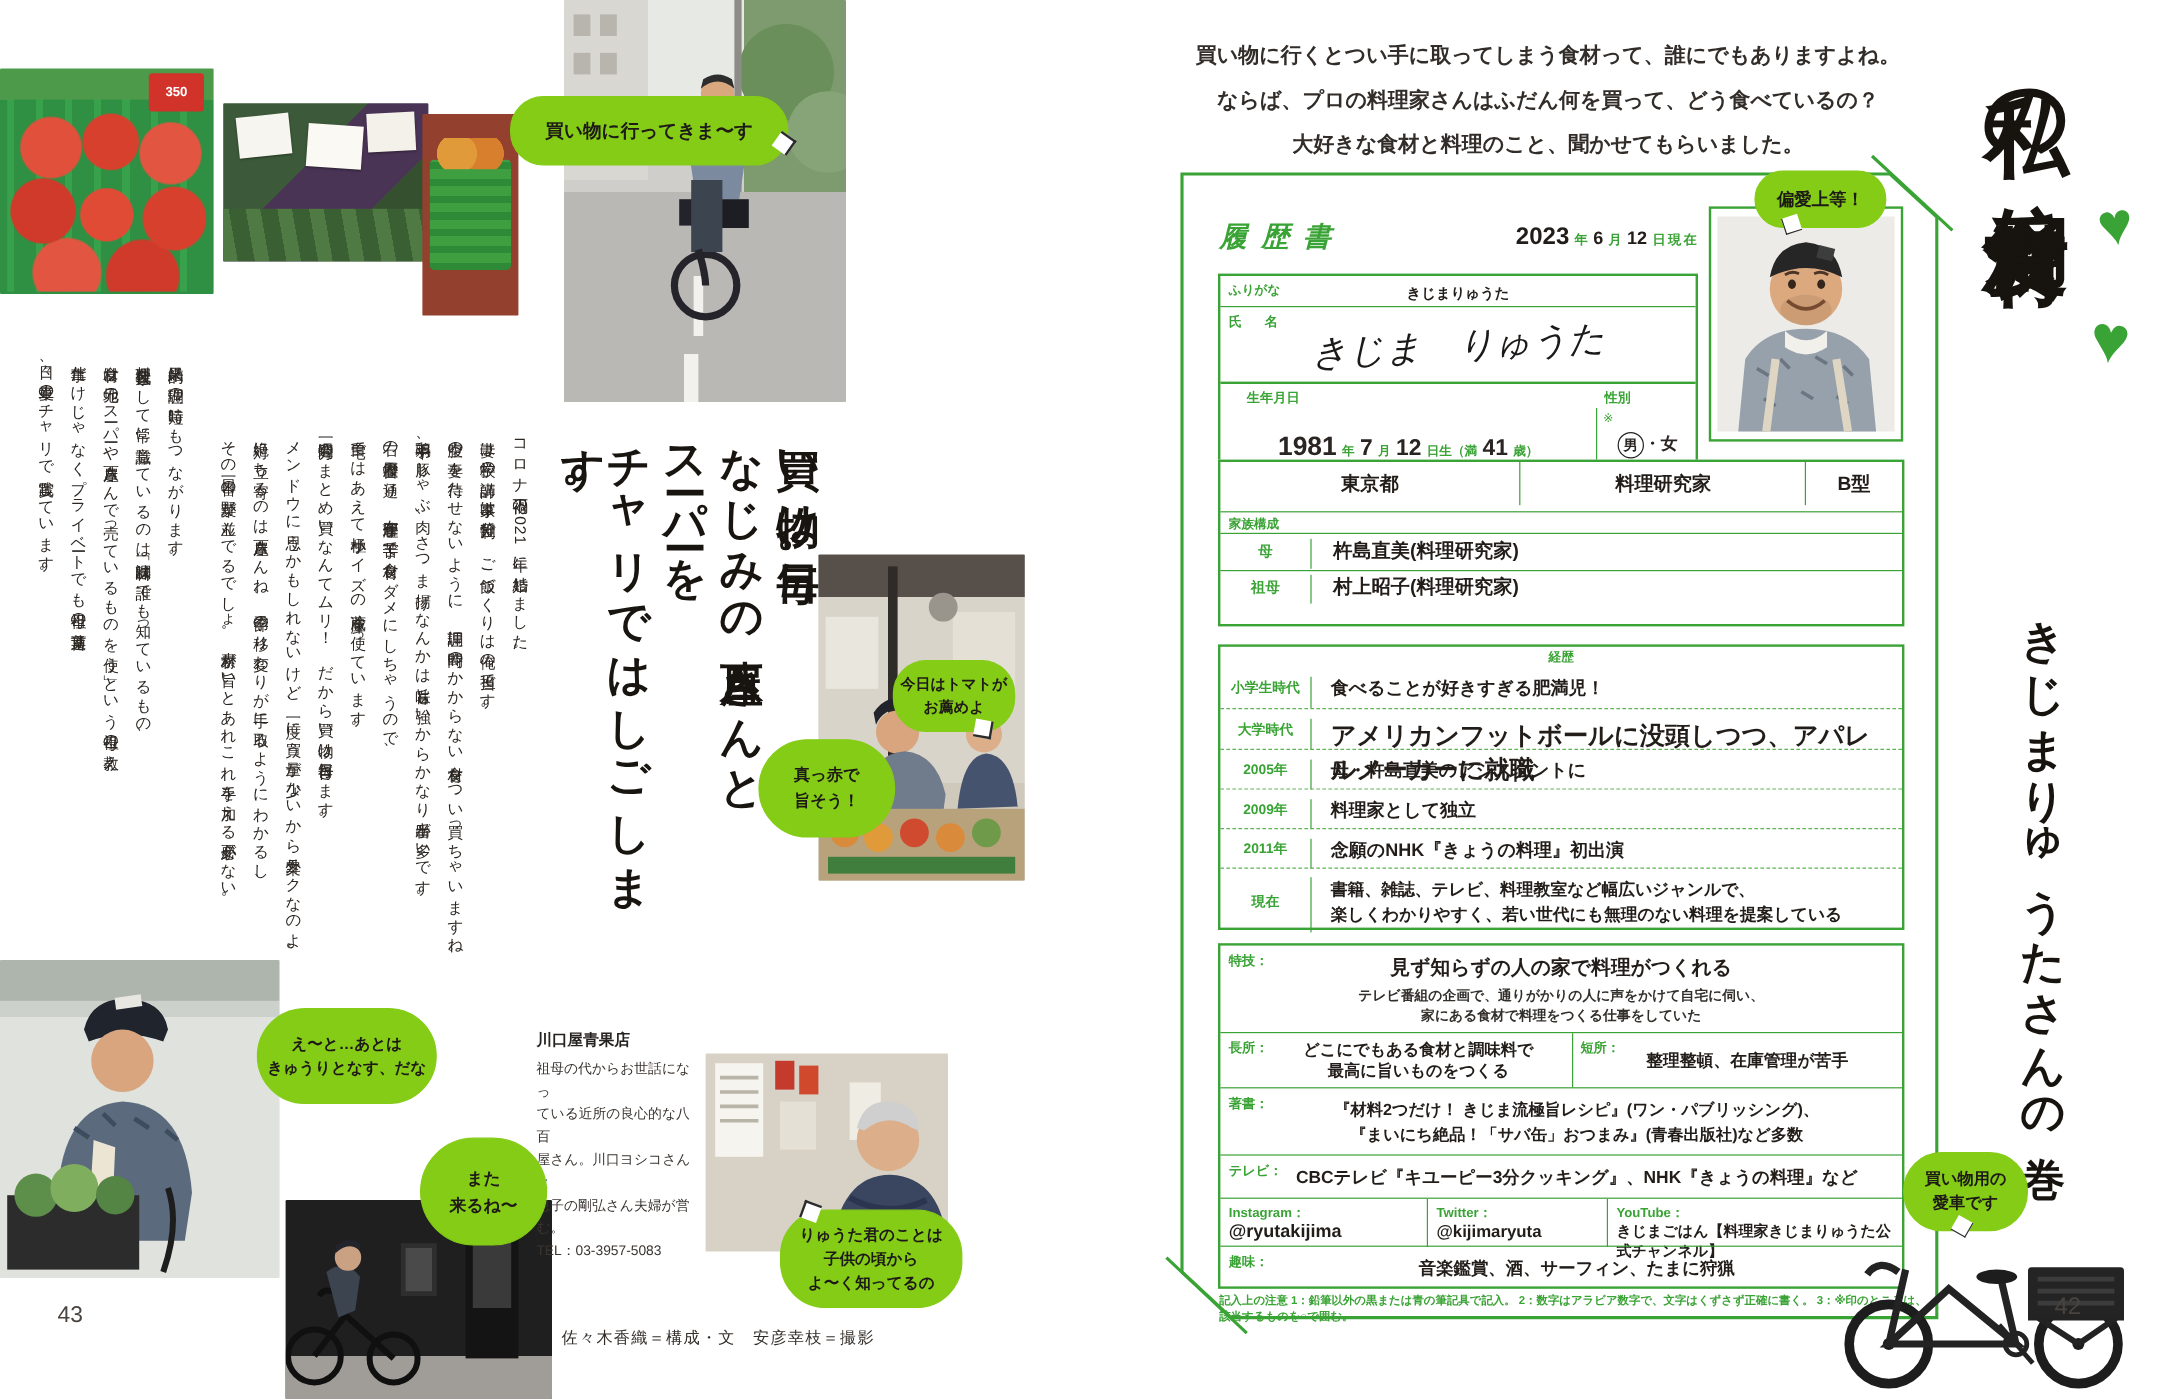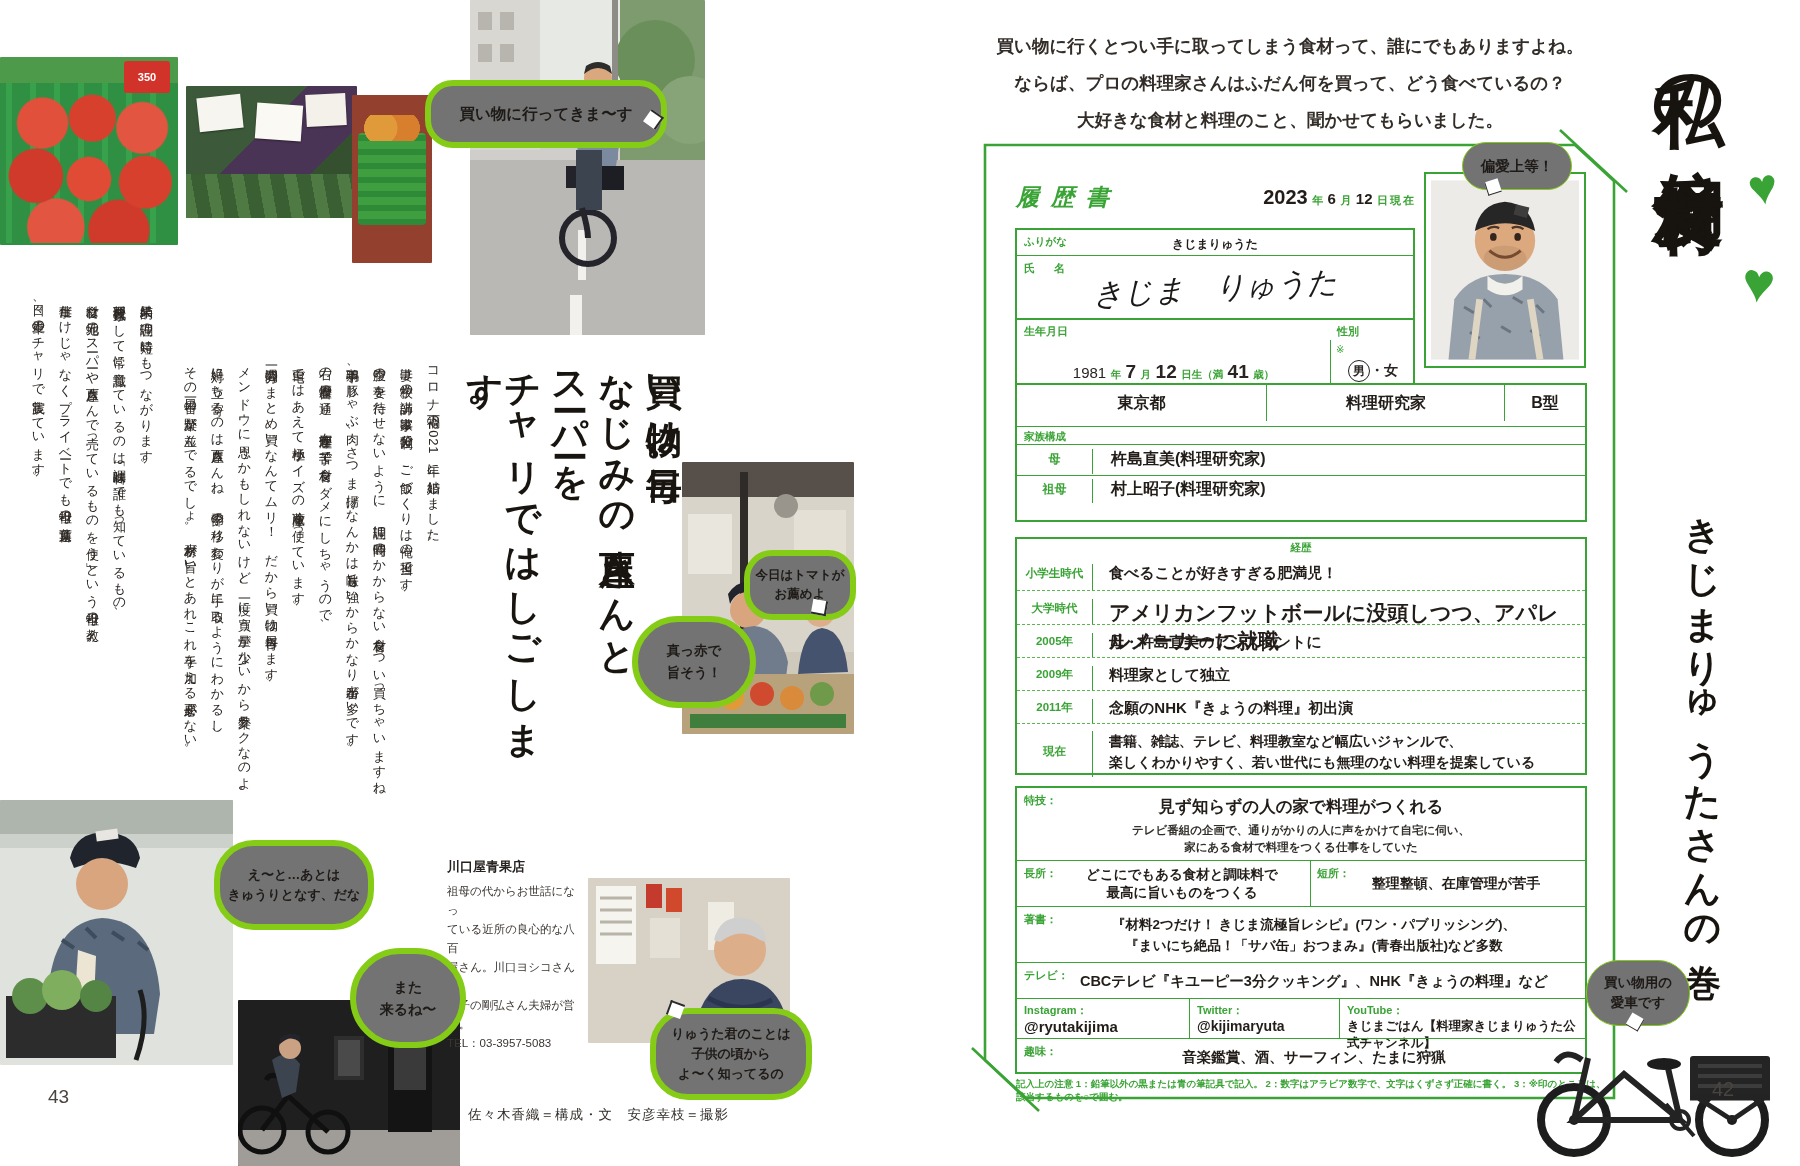--- a/index.html
+++ b/index.html
@@ -6,21 +6,21 @@
   #stage{position:relative;width:1800px;height:1166px;background:#fff;overflow:hidden;
          font-family:"Liberation Sans","DejaVu Sans",sans-serif;color:#2a2522;}
   .abs{position:absolute;}
   .photo{position:absolute;overflow:hidden;border-radius:1px;}
   .vtext{writing-mode:vertical-rl;text-orientation:mixed;}
   
   .vcols p{margin:0 0 0 13px;font-size:13px;line-height:14px;letter-spacing:0.8px;color:#2b2622;}
   .vheadline p{margin:0 0 0 9px;font-size:36px;line-height:38px;letter-spacing:2.5px;font-weight:bold;
                font-family:"DejaVu Serif","Liberation Serif",serif;color:#18140f;}
   
-  .bubble{position:absolute;background:#737373;border:6px solid #84cc16;border-radius:30px;
+  .bubble{position:absolute;background:#84cc16;border:1px solid #84cc16;border-radius:30px;
           display:flex;align-items:center;justify-content:center;text-align:center;
           font-weight:bold;white-space:pre-line;color:#1e1a17;z-index:6;}
   .btail{position:absolute;width:13px;height:13px;background:#fff;z-index:7;}
   
   .green{color:#3aa335;}
   .rtable{position:absolute;border:2.5px solid #3aa335;background:#fff;box-sizing:border-box;}
   .rrow{position:relative;box-sizing:border-box;}
   .lab{font-size:11px;color:#3aa335;font-weight:bold;}
   .cellval{font-weight:bold;color:#221d19;}
   .cc{display:flex;align-items:center;justify-content:center;text-align:center;}
@@ -276,27 +276,27 @@
   <div class="rtable" style="left:1015px;top:228px;width:400px;height:184px;">
     <div class="rrow" style="height:26px;border-bottom:1.4px solid #3aa335;">
       <span class="lab" style="position:absolute;left:7px;top:5px;font-size:10.5px;">ふりがな</span>
       <span class="cellval" style="position:absolute;left:0;right:0;top:6px;text-align:center;font-size:12px;">きじまりゅうた</span>
     </div>
     <div class="rrow" style="height:64px;border-bottom:2.2px solid #3aa335;">
       <span class="lab" style="position:absolute;left:7px;top:5px;font-size:11px;letter-spacing:4px;">氏　名</span>
       <span style="position:absolute;left:0;right:0;top:12px;text-align:center;font-size:30px;color:#1c1a18;transform:rotate(-3deg);font-family:'DejaVu Serif','Liberation Serif',serif;font-style:italic;">きじま　りゅうた</span>
     </div>
     <div class="rrow" style="height:20px;">
-      <span class="lab" style="position:absolute;left:7px;top:4px;text-align:center;">生年月日</span>
+      <span class="lab" style="position:absolute;left:22px;top:4px;text-align:center;">生年月日</span>
       <span class="lab" style="position:absolute;left:320px;top:4px;">性別</span>
     </div>
     <div class="rrow" style="height:70px;">
       <div class="cc" style="position:absolute;left:0;top:0;width:313px;height:64px;">
         <span>
-          <span style="font-size:15px;font-weight:normal;">1981</span>
+          <span style="font-size:22px;font-weight:bold;">1981</span>
           <span class="green" style="font-size:10.5px;font-weight:bold;">年</span>
           <span style="font-size:19px;font-weight:bold;">7</span>
           <span class="green" style="font-size:10.5px;font-weight:bold;">月</span>
           <span style="font-size:19px;font-weight:bold;">12</span>
           <span class="green" style="font-size:10.5px;font-weight:bold;">日生（満</span>
           <span style="font-size:19px;font-weight:bold;">41</span>
           <span class="green" style="font-size:10.5px;font-weight:bold;">歳）</span>
         </span>
       </div>
       <div style="position:absolute;left:313px;top:0;width:84px;height:64px;border-left:1.4px solid #3aa335;">

